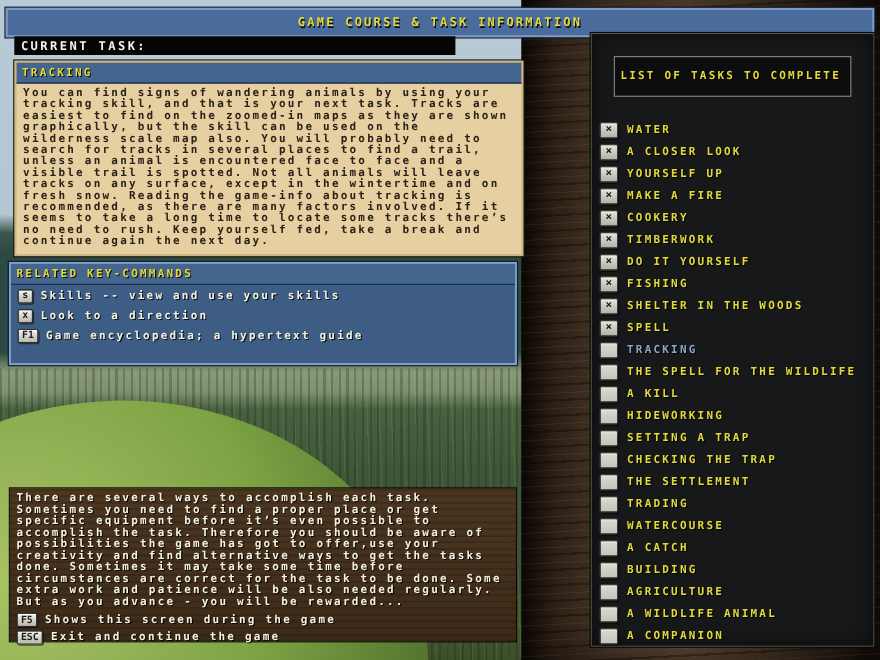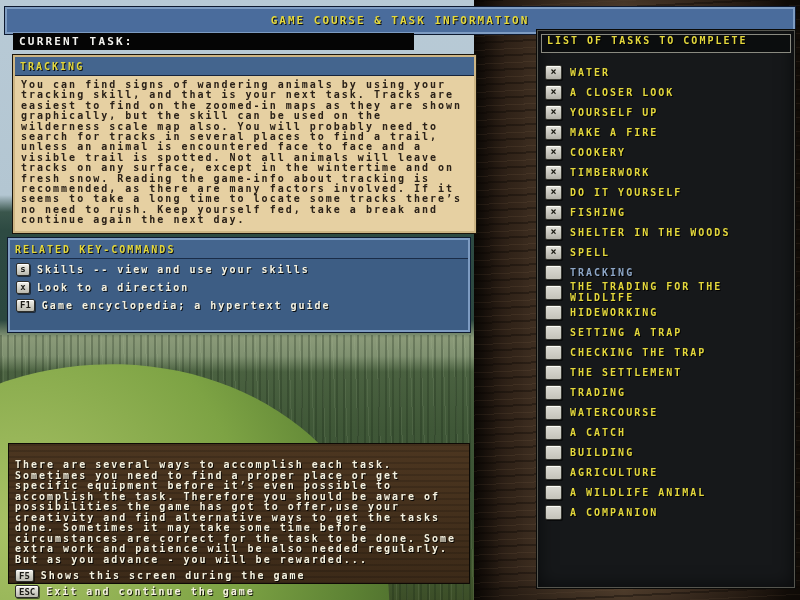--- a/index.html
+++ b/index.html
@@ -97,35 +97,35 @@
   }
   .cmd-row{display:flex;align-items:center;height:16px;margin-top:2px;padding-left:6px;
     color:var(--text-light);font-size:10px;font-weight:bold;letter-spacing:2px;
   }
   
   .info-panel{position:absolute;left:8px;top:443px;width:462px;height:141px;z-index:10;
     background:
       repeating-linear-gradient(180deg,rgba(0,0,0,.14) 0 2px,transparent 2px 6px),
       linear-gradient(180deg,#4c3620,#3c2a18);
     border:1px solid #0e0a05;
-    padding:16px 6px 0 6px;
+    padding:4px 6px 0 6px;
   }
   .info-body{color:var(--text-light);font-size:10px;font-weight:bold;
     letter-spacing:2px;line-height:10.5px;}
   .info-cmds{margin-top:3px;}
   .info-cmds .cmd-row{padding-left:0;height:15px;margin-top:1px;}
   
   .task-panel{position:absolute;left:537px;top:30px;width:258px;height:558px;z-index:10;
     background:var(--task-panel-bg);
     border:1px solid #55554e;outline:1px solid #0a0a08;
     box-shadow:inset 0 0 18px rgba(0,0,0,.6);
   }
-  .task-header{margin:3px;height:19px;background:#0b0d0e;
+  .task-header{margin:20px;height:37px;background:#0b0d0e;
     border:1px solid #8a8a80;
-    display:flex;align-items:flex-start;padding-left:5px;
+    display:flex;align-items:center;padding-left:5px;
     color:var(--accent-yellow);font-size:10px;font-weight:bold;letter-spacing:2px;
   }
   .task-items{margin-top:9px;}
   .task-item{display:flex;align-items:center;height:20px;padding-left:7px;gap:8px;}
   .task-checkbox{
     width:17px;height:15px;flex:none;
     display:flex;align-items:center;justify-content:center;
     background:linear-gradient(180deg,#e4e3dc,#b2b1a8);
     border:1px solid #3a3a34;border-radius:2px;
     box-shadow:inset 0 1px 0 #fbfbf6,1px 1px 0 rgba(0,0,0,.6);
@@ -262,21 +262,27 @@
       <div class="task-item todo current">
     <span class="task-checkbox">
       <span class="xmark"></span>
     </span>
     <span class="task-label">TRACKING</span>
   </div>
       <div class="task-item todo">
     <span class="task-checkbox">
       <span class="xmark"></span>
     </span>
-    <span class="task-label">THE TRADING FOR THE WILDLIFE</span>
+    <span class="task-label">THE SPELL FOR THE WILDLIFE</span>
+  </div>
+      <div class="task-item todo">
+    <span class="task-checkbox">
+      <span class="xmark"></span>
+    </span>
+    <span class="task-label">A KILL</span>
   </div>
       <div class="task-item todo">
     <span class="task-checkbox">
       <span class="xmark"></span>
     </span>
     <span class="task-label">HIDEWORKING</span>
   </div>
       <div class="task-item todo">
     <span class="task-checkbox">
       <span class="xmark"></span>

